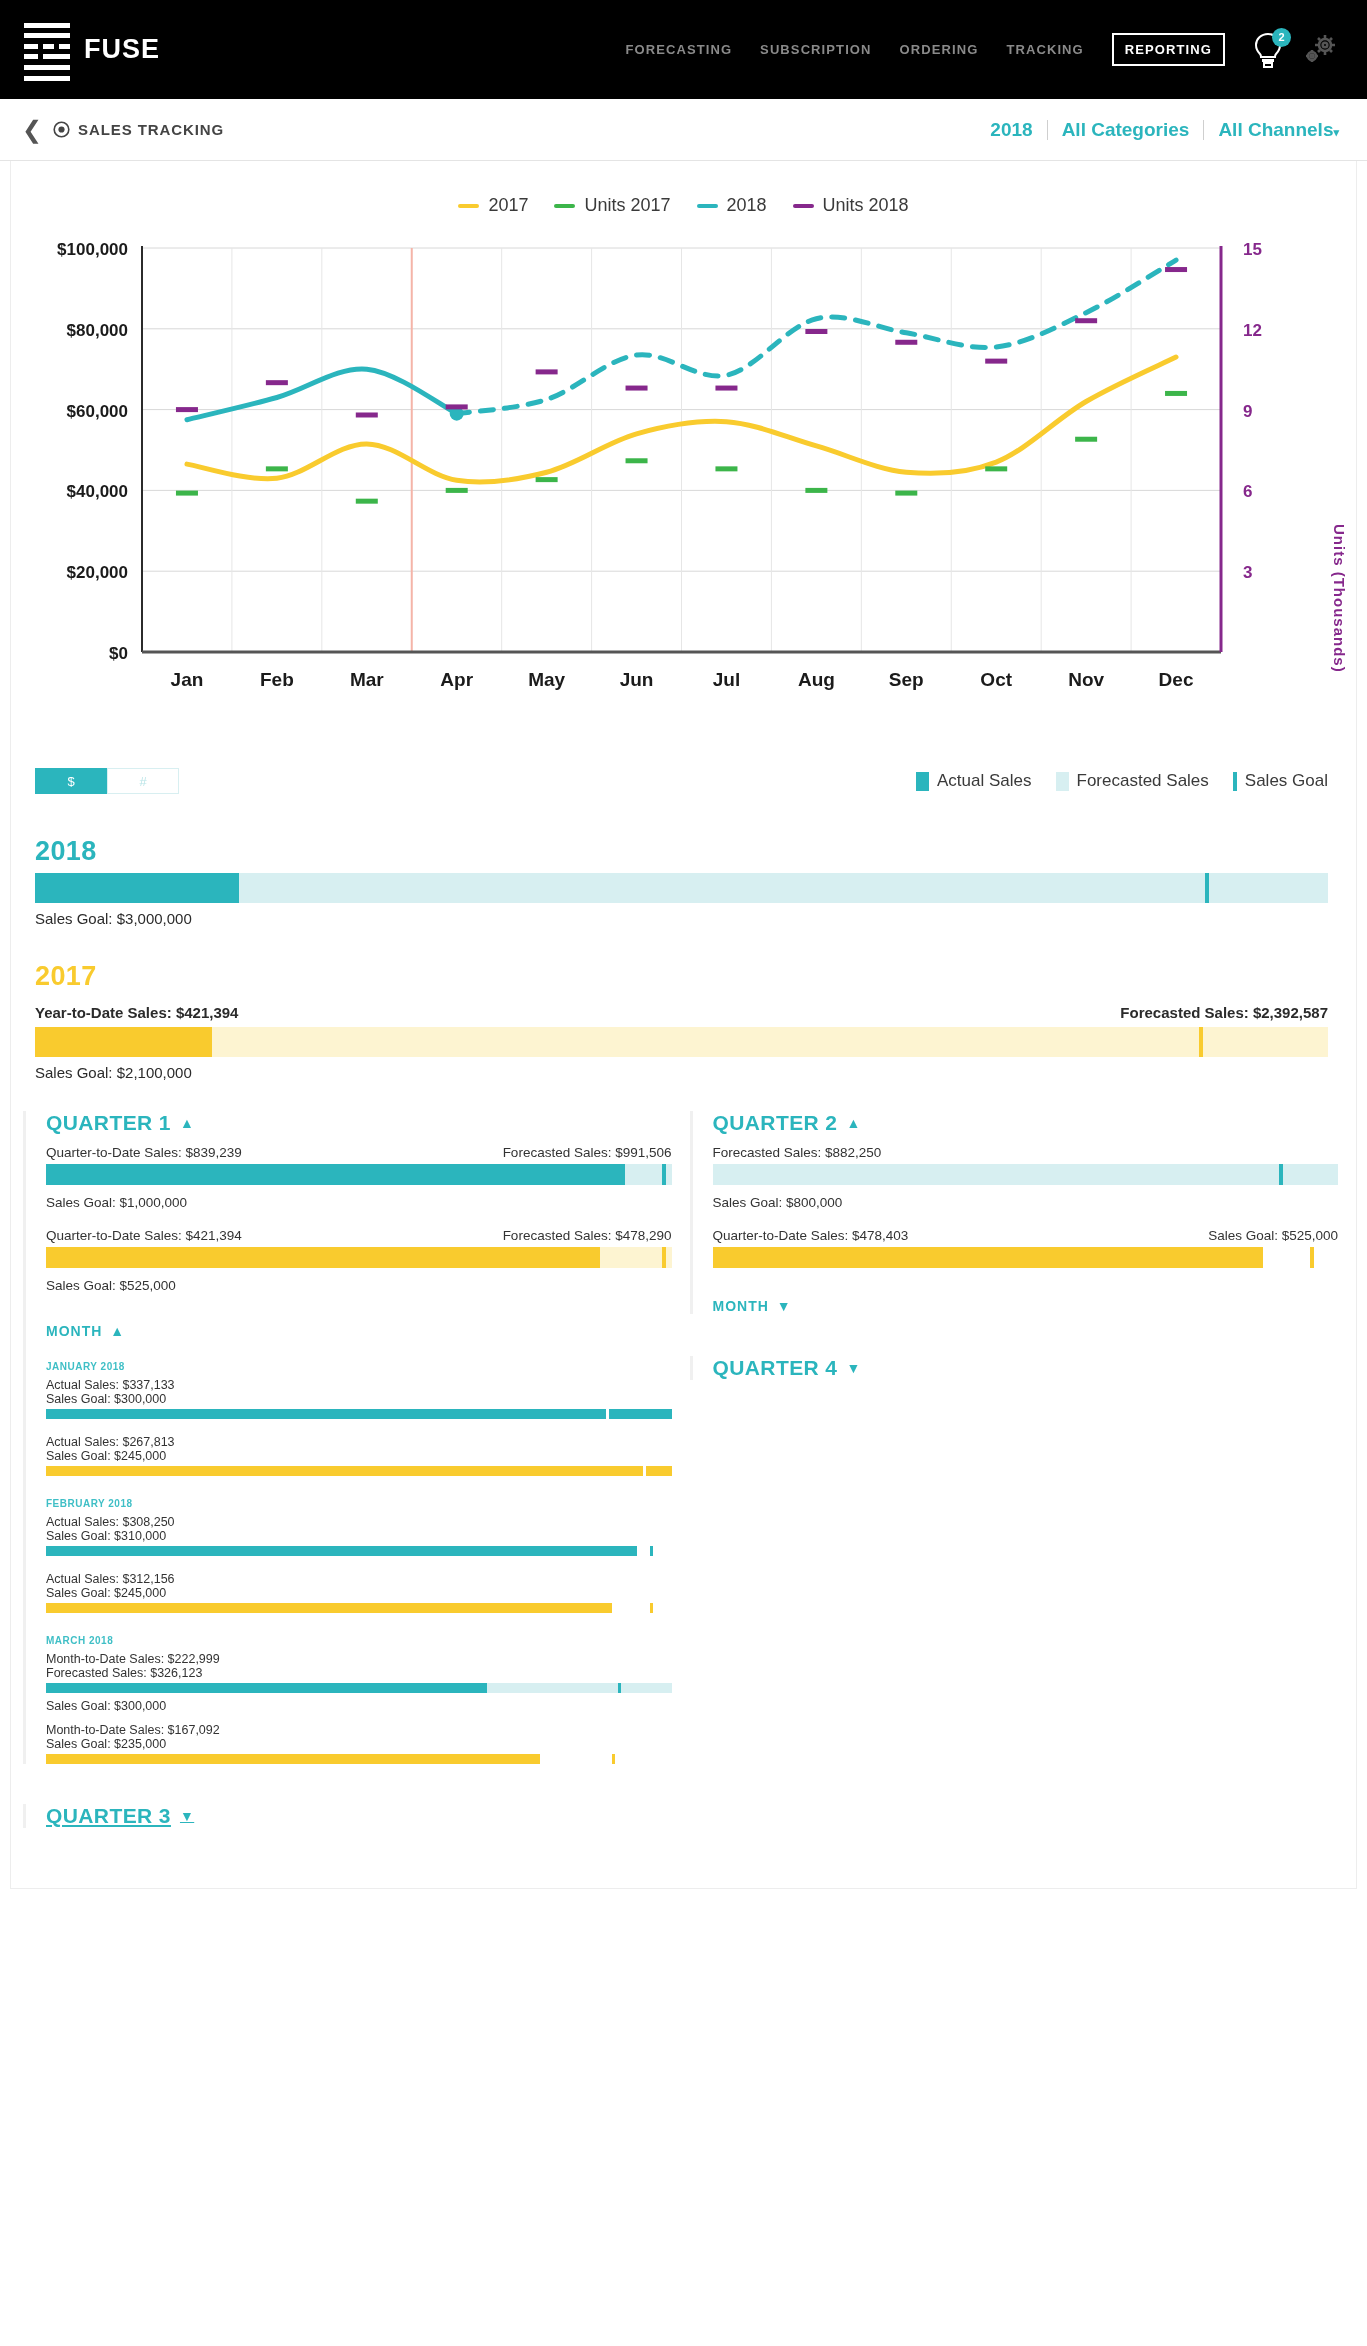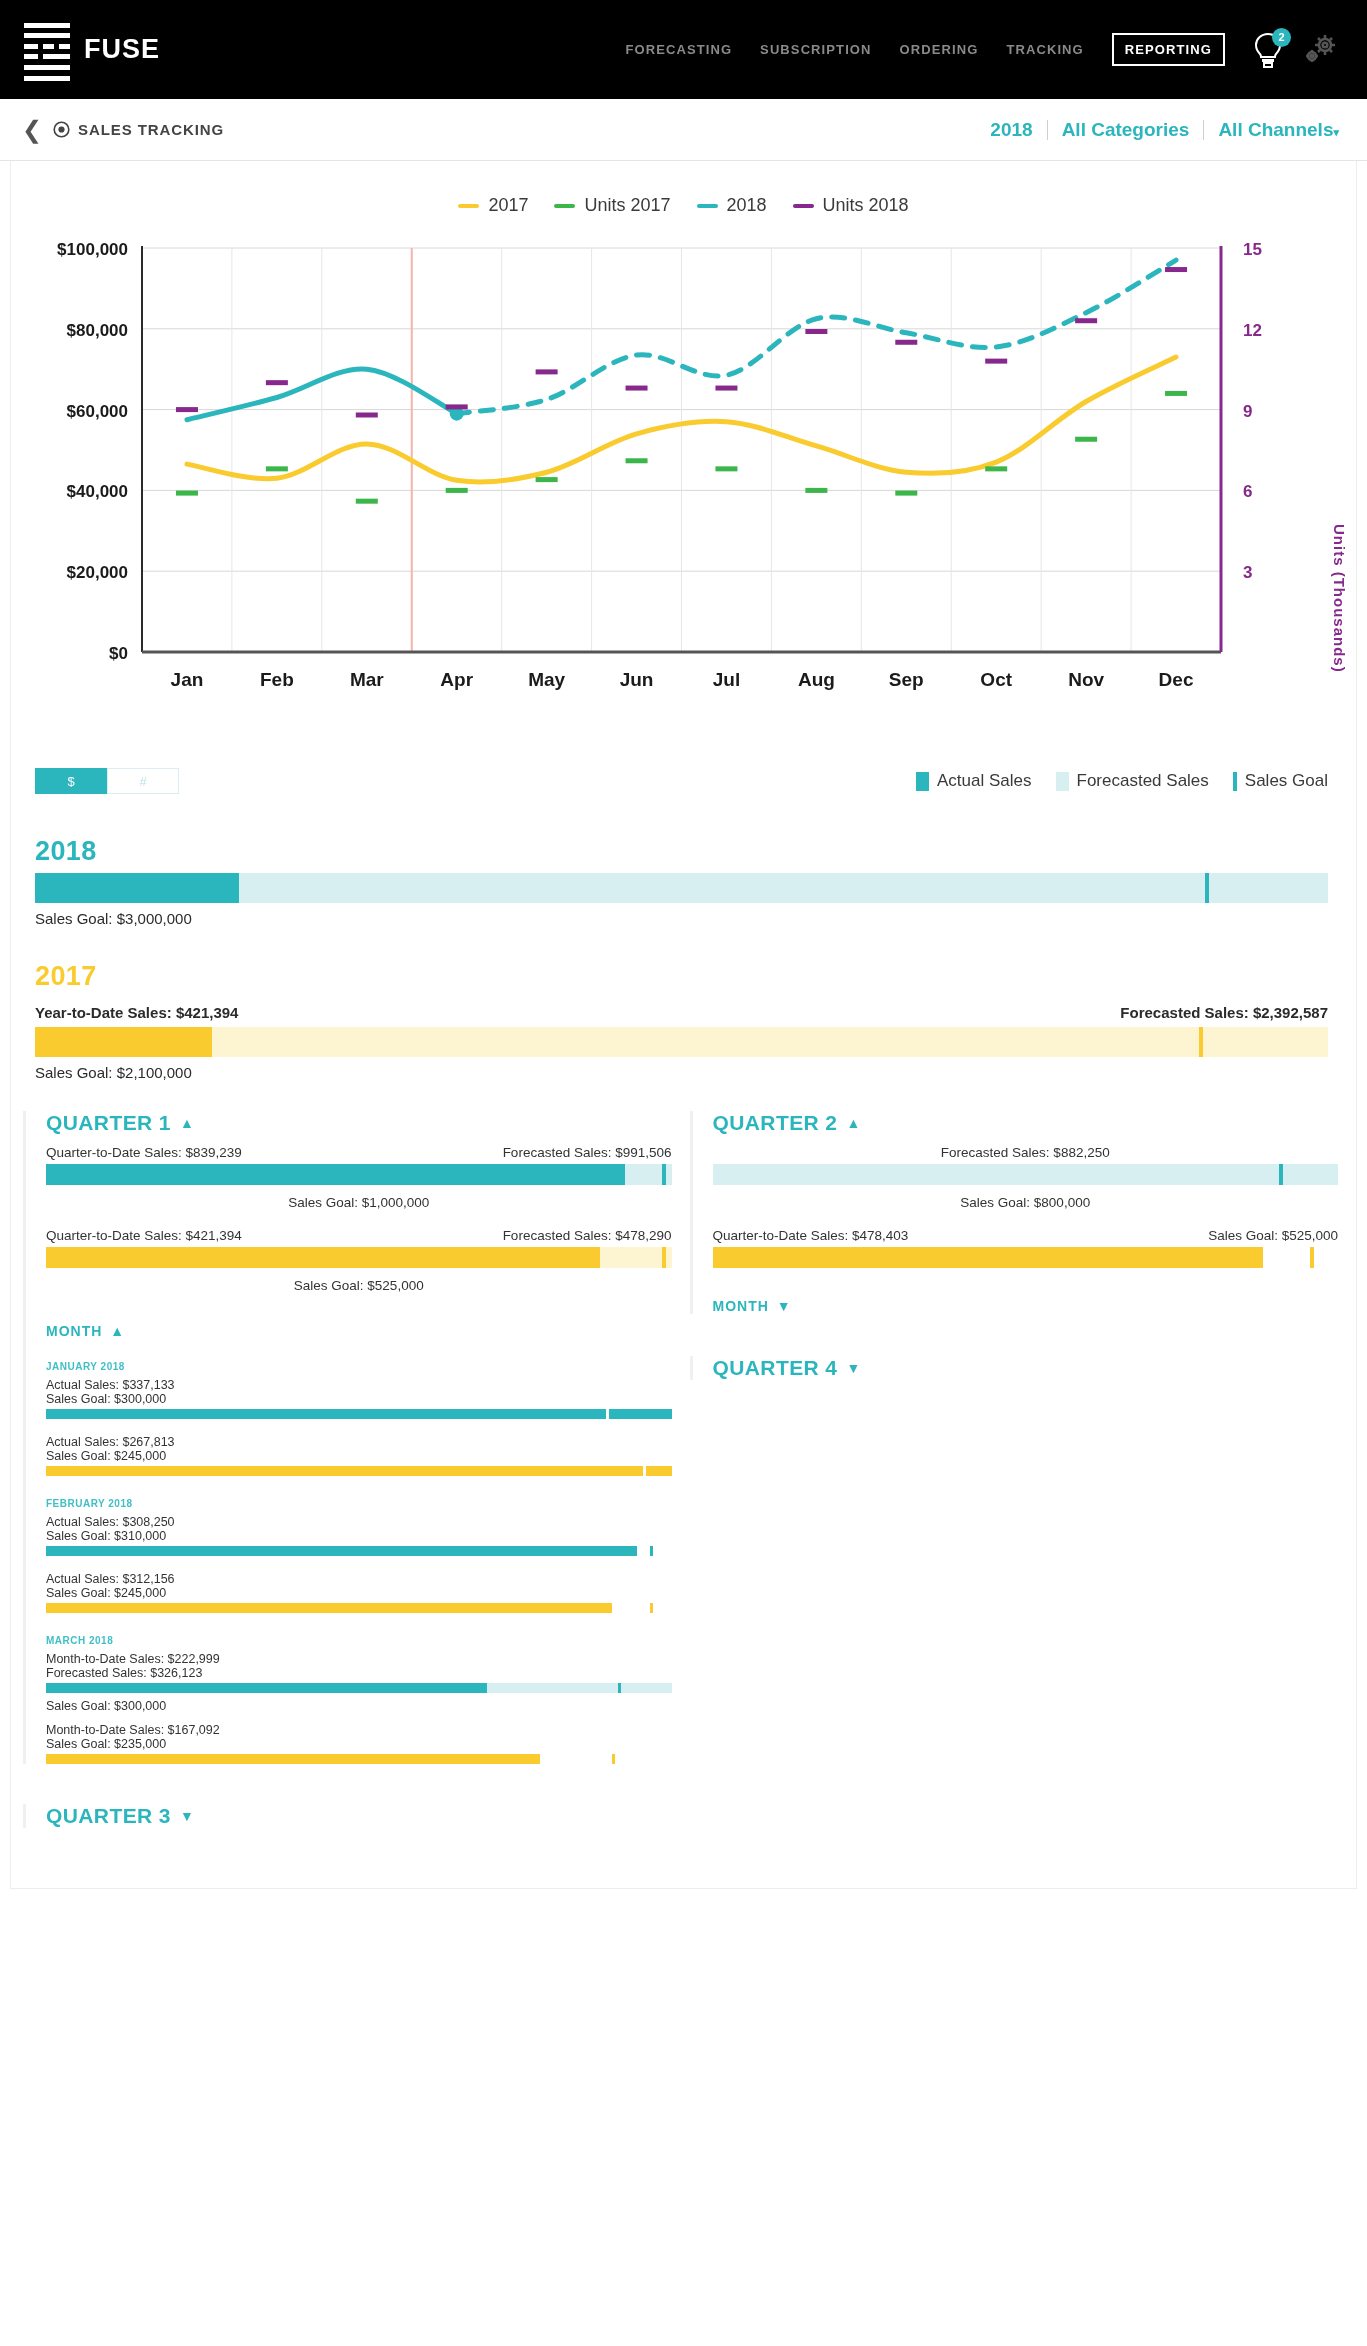--- a/index.html
+++ b/index.html
@@ -160,21 +160,21 @@
   .qhead {
     font-size: 21px; font-weight: 700; color: #2bb5bd; letter-spacing: 0.4px;
     display: flex; align-items: center; gap: 9px; cursor: pointer;
     font-family: "Liberation Sans", sans-serif;
   }
   .tri { font-size: 14px; }
   .qrow-lab {
     display: flex; justify-content: space-between; gap: 10px;
     font-size: 13.5px; color: #333; margin-top: 10px;
   }
-  .qrow-lab.right { justify-content: center; }
+  .qrow-lab.right { justify-content: flex-start; }
   .qbar { position: relative; height: 21px; margin-top: 4px; }
   .qb-fore { position: absolute; left:0; top:0; height:100%; }
   .qb-act  { position: absolute; left:0; top:0; height:100%; }
   .qb-goal { position: absolute; top:0; width:4px; height:100%; }
 
   .month-head {
     font-size: 14px; font-weight: 700; color: #2bb5bd; letter-spacing: 1px;
     margin-top: 30px; display: flex; align-items: center; gap: 8px; cursor: pointer;
   }
   .month-name {
@@ -187,20 +187,21 @@
   }
   .mbar { position: relative; height: 10px; margin-top: 3px; }
   .mb-fore { position:absolute; left:0; top:0; height:100%; }
   .mb-act  { position:absolute; left:0; top:0; height:100%; }
   .mb-goal { position:absolute; top:0; width:3px; height:100%; }
 
   .q34 { padding: 40px 18px 50px 12px; display: flex; gap: 18px; }
   .q34 .qcol { flex: 1; }
   .qhead-narrow {
     font-family: "Liberation Sans Narrow", "Liberation Sans", sans-serif;
+    text-decoration: underline;
   }
 </style>
 </head>
 <body>
 
 <div class="topbar">
   <div class="brand">
     <div class="logo-mark">
       <i class="lm1"></i>
         <i class="lm2"></i>

